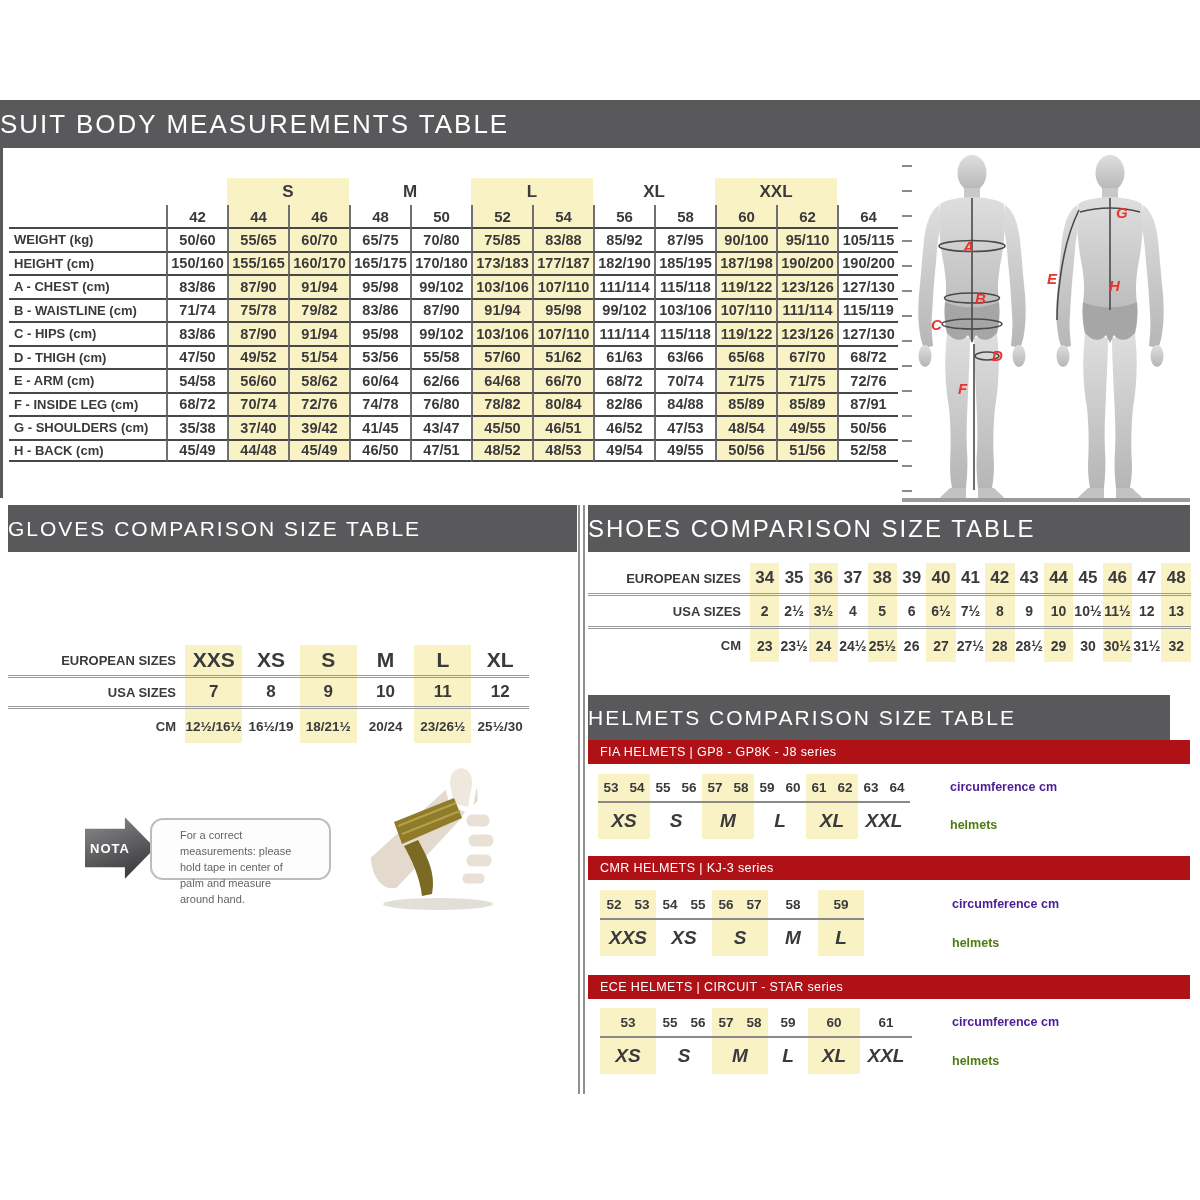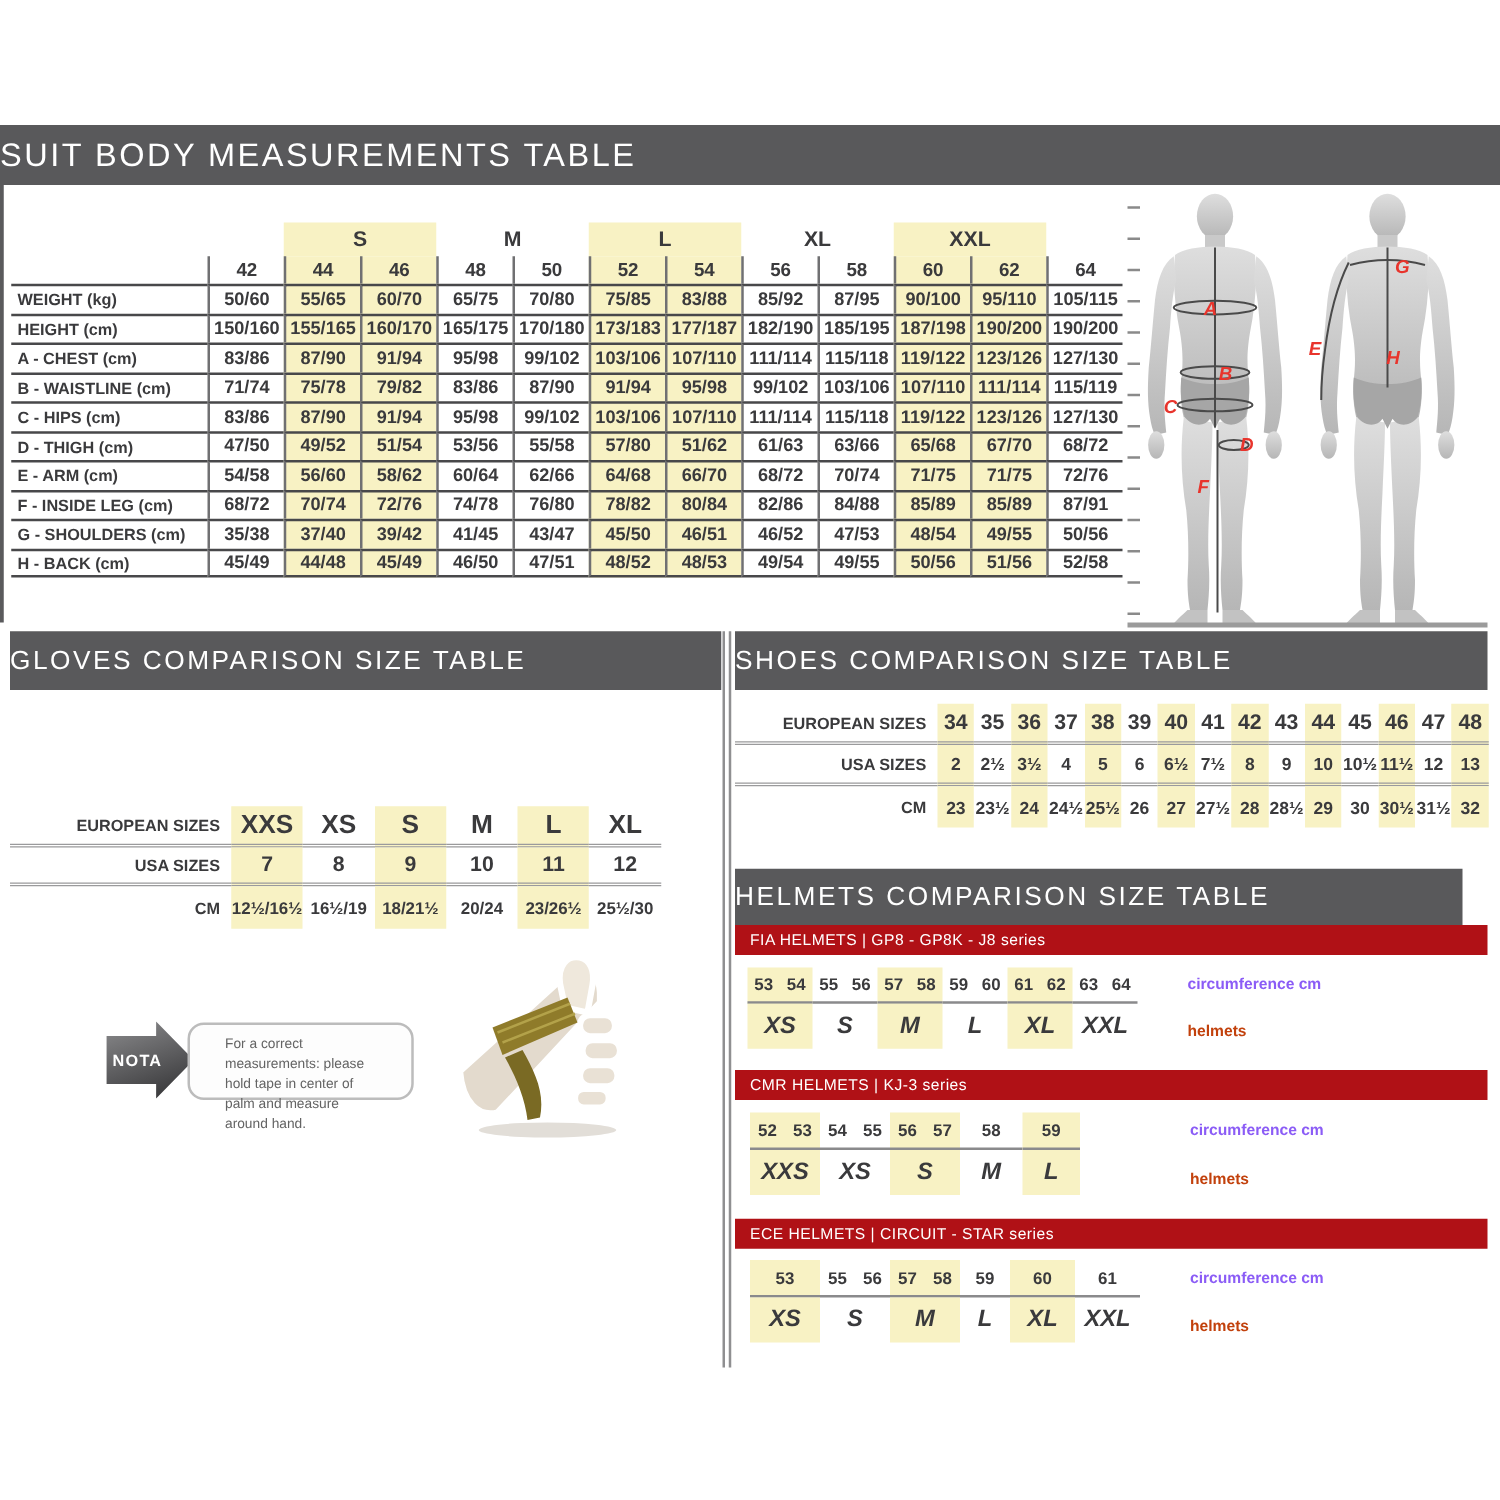--- a/index.html
+++ b/index.html
@@ -3,21 +3,21 @@
 <meta charset="utf-8">
 <style>
   html,body{margin:0;padding:0}
   body{width:1200px;height:1200px;position:relative;background:#fff;
        font-family:"Liberation Sans",sans-serif;overflow:hidden}
   
   .hb{position:absolute;background:#59595b;color:#fff;display:flex;align-items:center;
       justify-content:flex-start;letter-spacing:2px;font-weight:400}
   #top-bar{left:0;top:100px;width:1200px;height:48px;font-size:26px}
   #gloves-bar{left:8px;top:505px;width:569px;height:47px;font-size:21px}
-  #shoes-bar{left:588px;top:505px;width:602px;height:47px;font-size:21px}
+  #shoes-bar{left:588px;top:505px;width:602px;height:47px;font-size:24px}
   #helmets-bar{left:588px;top:695px;width:582px;height:45px;font-size:21px}
   
   .rb{position:absolute;left:588px;width:602px;height:24px;background:#b01116;color:#fff;
       display:flex;align-items:center;padding-left:12px;box-sizing:border-box;
       font-size:12.5px;font-weight:normal;letter-spacing:.4px}
   #fia-bar{top:740px}#cmr-bar{top:856px}#ece-bar{top:975px}
   
   .le{position:absolute;left:0;top:148px;width:3px;height:350px;background:#5a5a5c}
   .dv{position:absolute;left:578px;top:505px;width:7px;height:589px;box-sizing:border-box;
       border-left:2px solid #8f8f91;border-right:2px solid #8f8f91}
@@ -50,22 +50,22 @@
       font-weight:bold;color:#3a3a3c}
   .sf1{font-size:17px}.sf2{font-size:14px}.sf3{font-size:14px}
   
   .ht{position:absolute;display:grid;font-weight:bold;color:#3a3a3c}
   #fia-table{left:598px;top:774px;grid-template-columns:repeat(12,26px);grid-template-rows:29px 36px}
   #cmr-table{left:600px;top:890px;grid-template-columns:28px 28px 28px 28px 28px 28px 50px 46px;grid-template-rows:30px 36px}
   #ece-table{left:600px;top:1008px;grid-template-columns:56px 28px 28px 28px 28px 40px 52px 52px;grid-template-rows:30px 36px}
   .hn{display:flex;align-items:center;justify-content:center;font-size:13.5px;border-bottom:2px solid #8a8a8c}
   .hs{display:flex;align-items:center;justify-content:center;font-size:19px;font-style:italic}
   .s2{grid-column:span 2}
-  .clab{position:absolute;left:352px;top:6px;width:220px;font-size:12.5px;font-weight:bold;color:#8b5cf6;white-space:nowrap}
-  .hlab{position:absolute;left:352px;top:44px;width:220px;font-size:12.5px;font-weight:bold;color:#c2410c}
+  .clab{position:absolute;left:352px;top:6px;width:220px;font-size:12.5px;font-weight:bold;color:#4c1d95;white-space:nowrap}
+  .hlab{position:absolute;left:352px;top:44px;width:220px;font-size:12.5px;font-weight:bold;color:#4d7c0f}
   #cmr-table .clab,#ece-table .clab{top:7px}
   #cmr-table .hlab,#ece-table .hlab{top:46px}
   
   .nota-arrow{position:absolute;left:85px;top:816px;width:70px;height:64px;
       background:linear-gradient(160deg,#8d8d8f,#2e2e30);
       clip-path:polygon(0 20%,57% 20%,57% 2%,100% 50%,57% 98%,57% 80%,0 80%)}
   .nota-arrow span{position:absolute;left:5px;top:50%;transform:translateY(-50%);
       color:#fff;font-size:13px;font-weight:bold;letter-spacing:1px}
   .nota-box{position:absolute;left:150px;top:818px;width:181px;height:62px;box-sizing:border-box;
       border:2px solid #bcbcbc;border-radius:13px;background:#fdfdfd;padding:8px 28px;
@@ -176,21 +176,21 @@
     <div class="c vl bt y">119/122</div>
     <div class="c vl bt y">123/126</div>
     <div class="c vl bt">127/130</div>
 
   <div class="rl bt">D - THIGH (cm)</div>
     <div class="c vl bt">47/50</div>
     <div class="c vl bt y">49/52</div>
     <div class="c vl bt y">51/54</div>
     <div class="c vl bt">53/56</div>
     <div class="c vl bt">55/58</div>
-    <div class="c vl bt y">57/80</div>
+    <div class="c vl bt y">57/60</div>
     <div class="c vl bt y">51/62</div>
     <div class="c vl bt">61/63</div>
     <div class="c vl bt">63/66</div>
     <div class="c vl bt y">65/68</div>
     <div class="c vl bt y">67/70</div>
     <div class="c vl bt">68/72</div>
 
   <div class="rl bt">E - ARM (cm)</div>
     <div class="c vl bt">54/58</div>
     <div class="c vl bt y">56/60</div>

